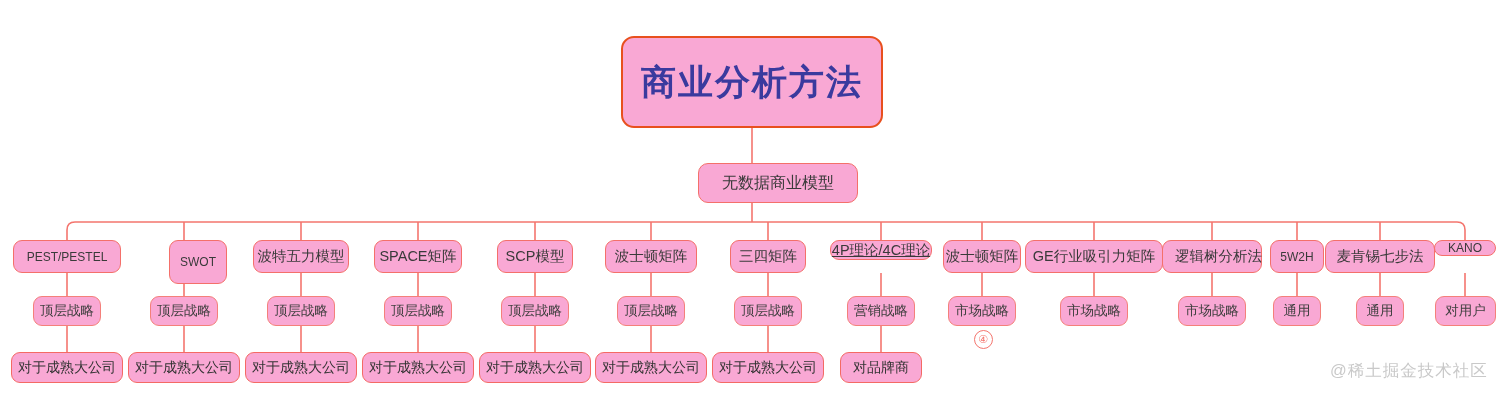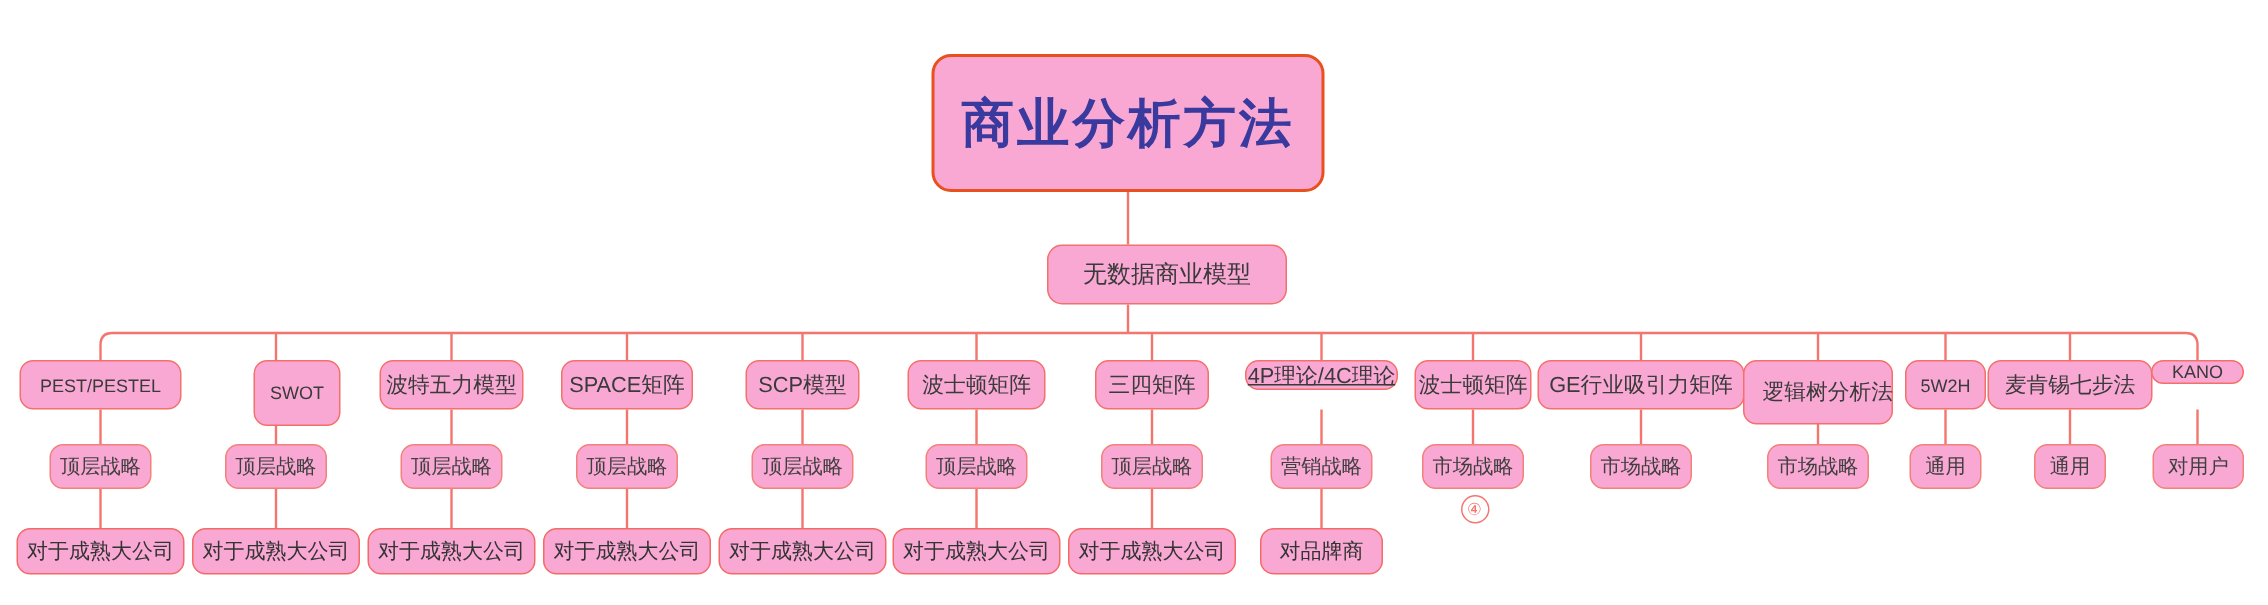--- a/index.html
+++ b/index.html
@@ -221,21 +221,21 @@
       <div class="node lvl4" style="left: 948px; top: 296px; width: 68px; height: 30px;">
         <span>市场战略</span>
       </div>
       <div class="marker" style="left: 973.5px; top: 330px;">④</div>
       <div class="node lvl3" style="left: 1025px; top: 240px; width: 138px; height: 33px;">
         <span>GE行业吸引力矩阵</span>
       </div>
       <div class="node lvl4" style="left: 1060px; top: 296px; width: 68px; height: 30px;">
         <span>市场战略</span>
       </div>
-      <div class="node lvl3" style="left: 1162px; top: 240px; width: 100px; height: 43px; padding-left: 13px;">
+      <div class="node lvl3" style="left: 1162px; top: 240px; width: 100px; height: 33px; padding-left: 13px;">
         <span>逻辑树分析法</span>
       </div>
       <div class="node lvl4" style="left: 1178px; top: 296px; width: 68px; height: 30px;">
         <span>市场战略</span>
       </div>
       <div class="node lvl3 serif" style="left: 1270px; top: 240px; width: 54px; height: 33px;">
         <span>5W2H</span>
       </div>
       <div class="node lvl4" style="left: 1273px; top: 296px; width: 48px; height: 30px;">
         <span>通用</span>
@@ -252,13 +252,14 @@
       <div class="node lvl4" style="left: 1435px; top: 296px; width: 61px; height: 30px;">
         <span>对用户</span>
       </div>
       <div class="node root" style="left: 621px; top: 36px; width: 262px; height: 92px;">
         <span>商业分析方法</span>
       </div>
       <div class="node lvl2" style="left: 672px; top: 163px; width: 160px; height: 40px; margin-left: 26px;">
         <span>无数据商业模型</span>
       </div>
     </div>
+  <div class="watermark" style="left: 1330px; top: 360px;">@稀土掘金技术社区</div>
 </div>
 
 </body></html>

